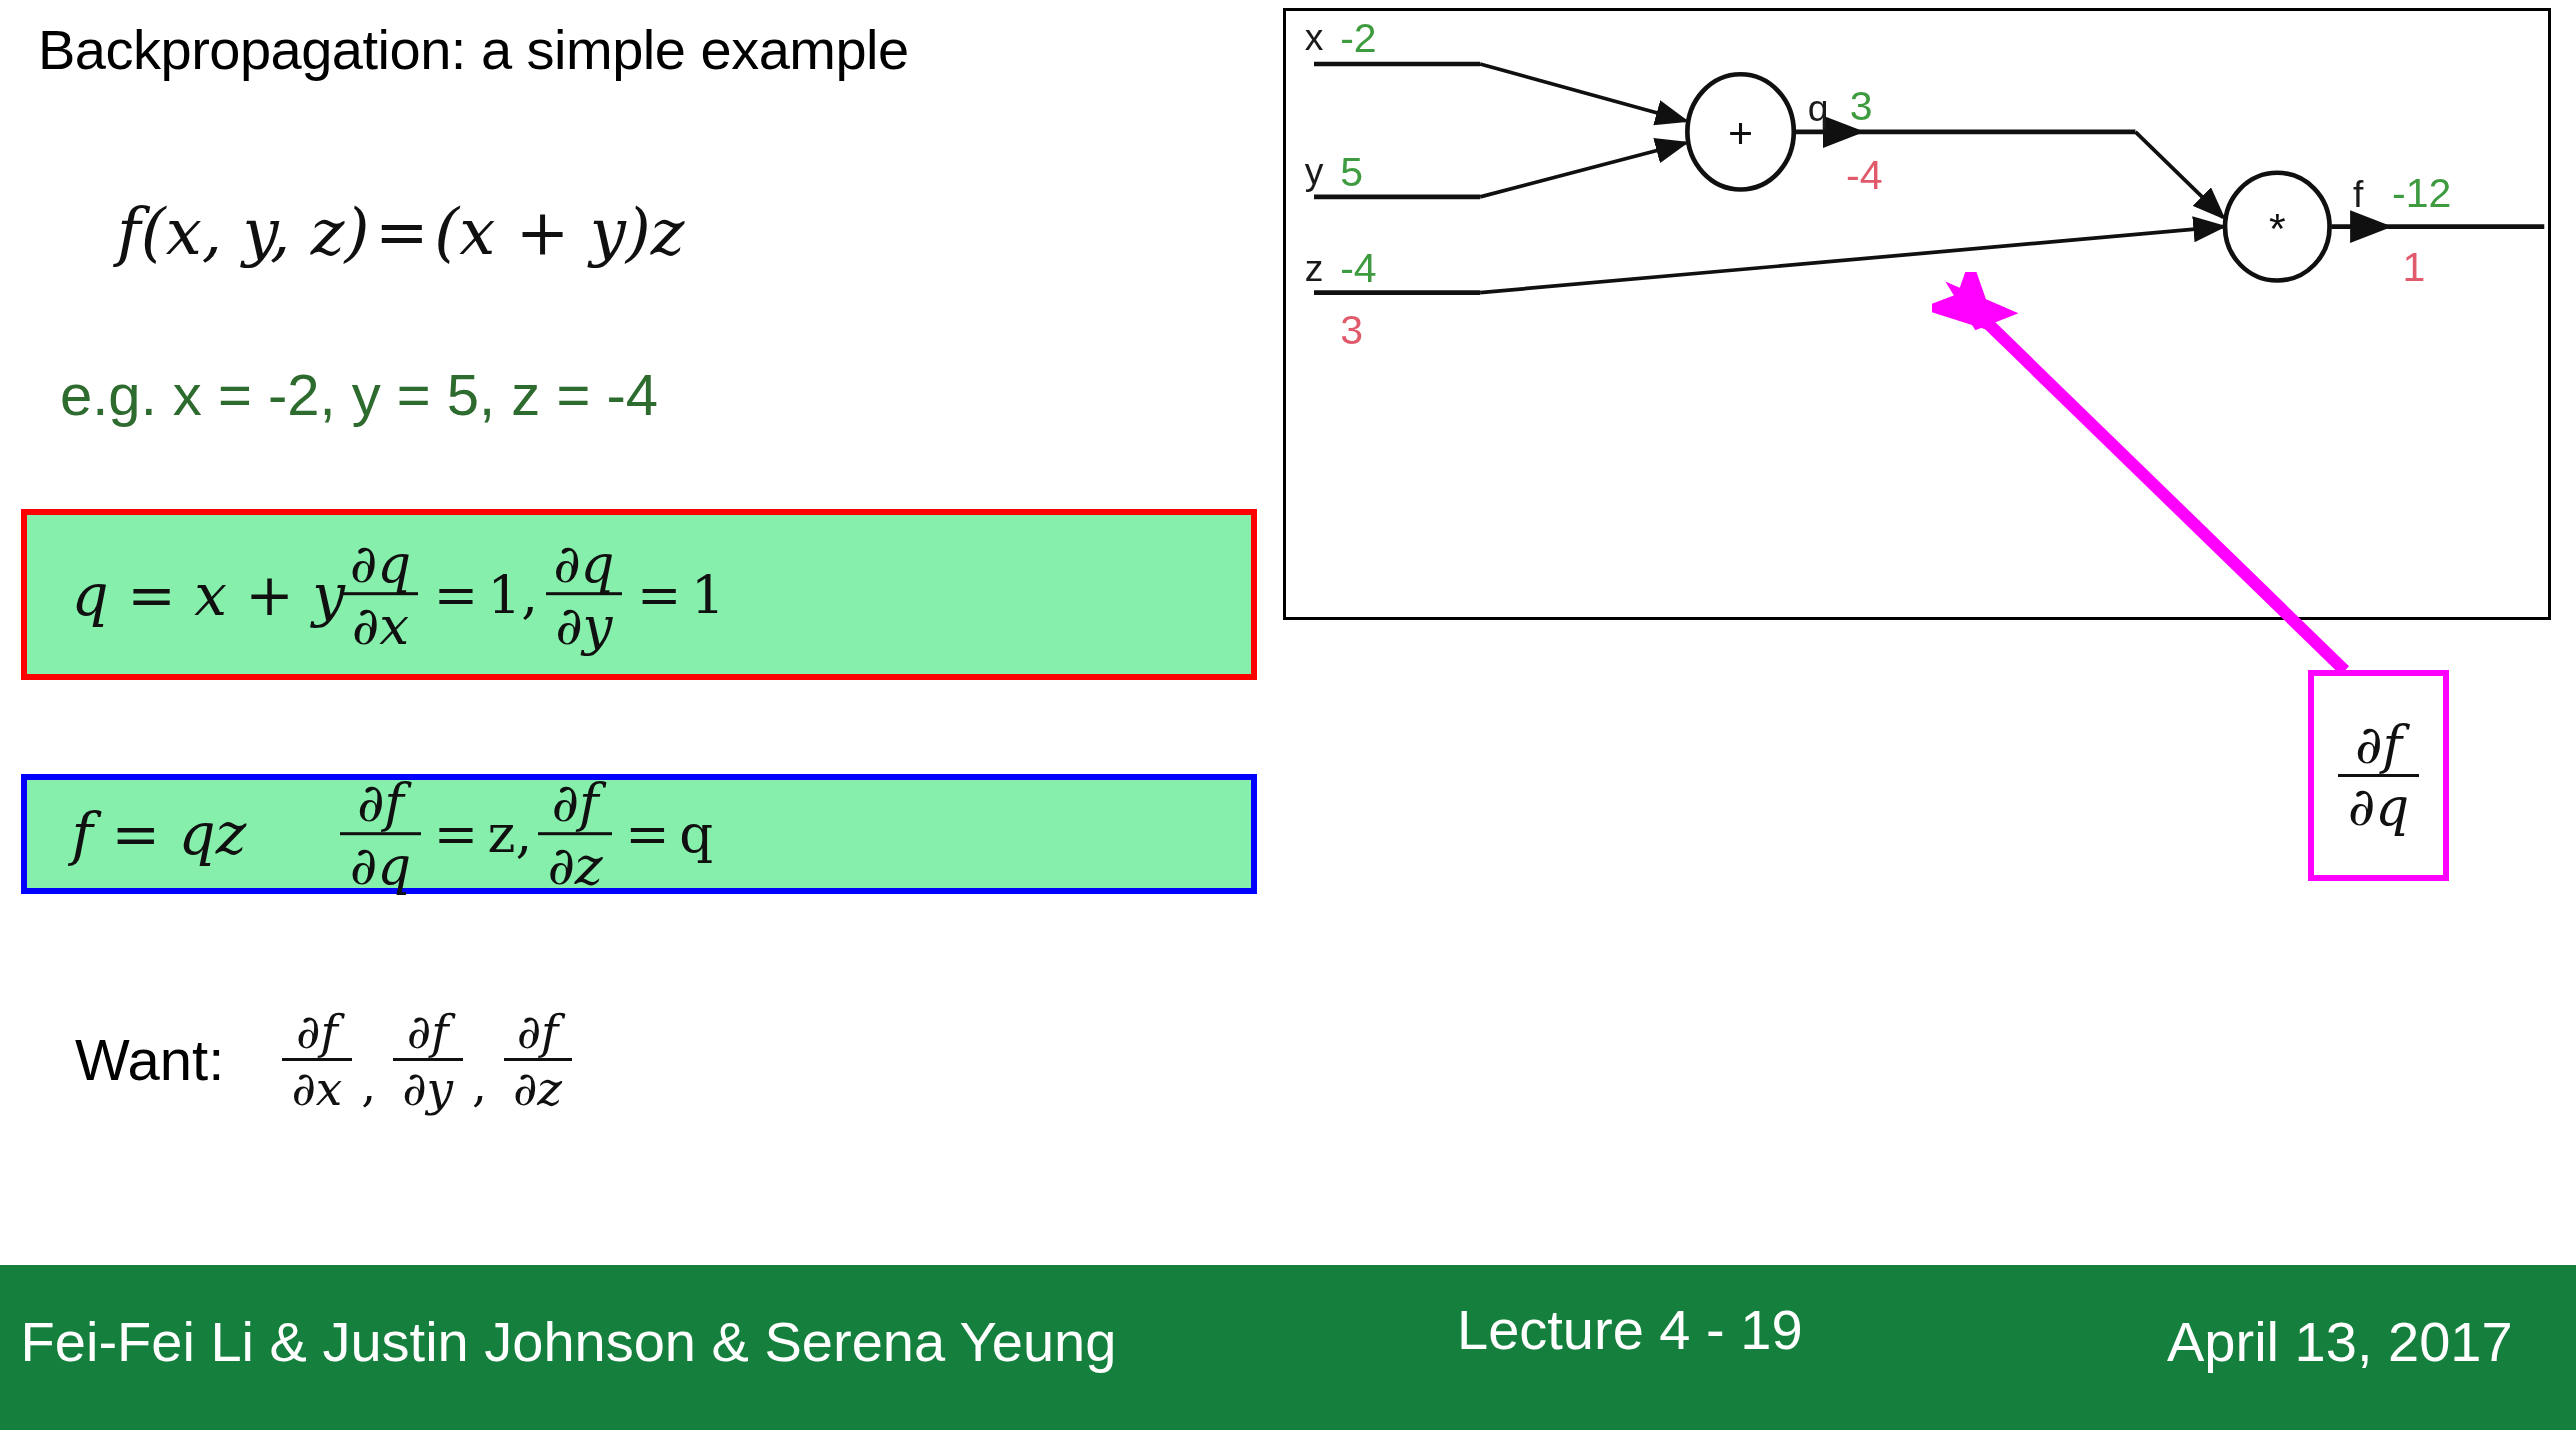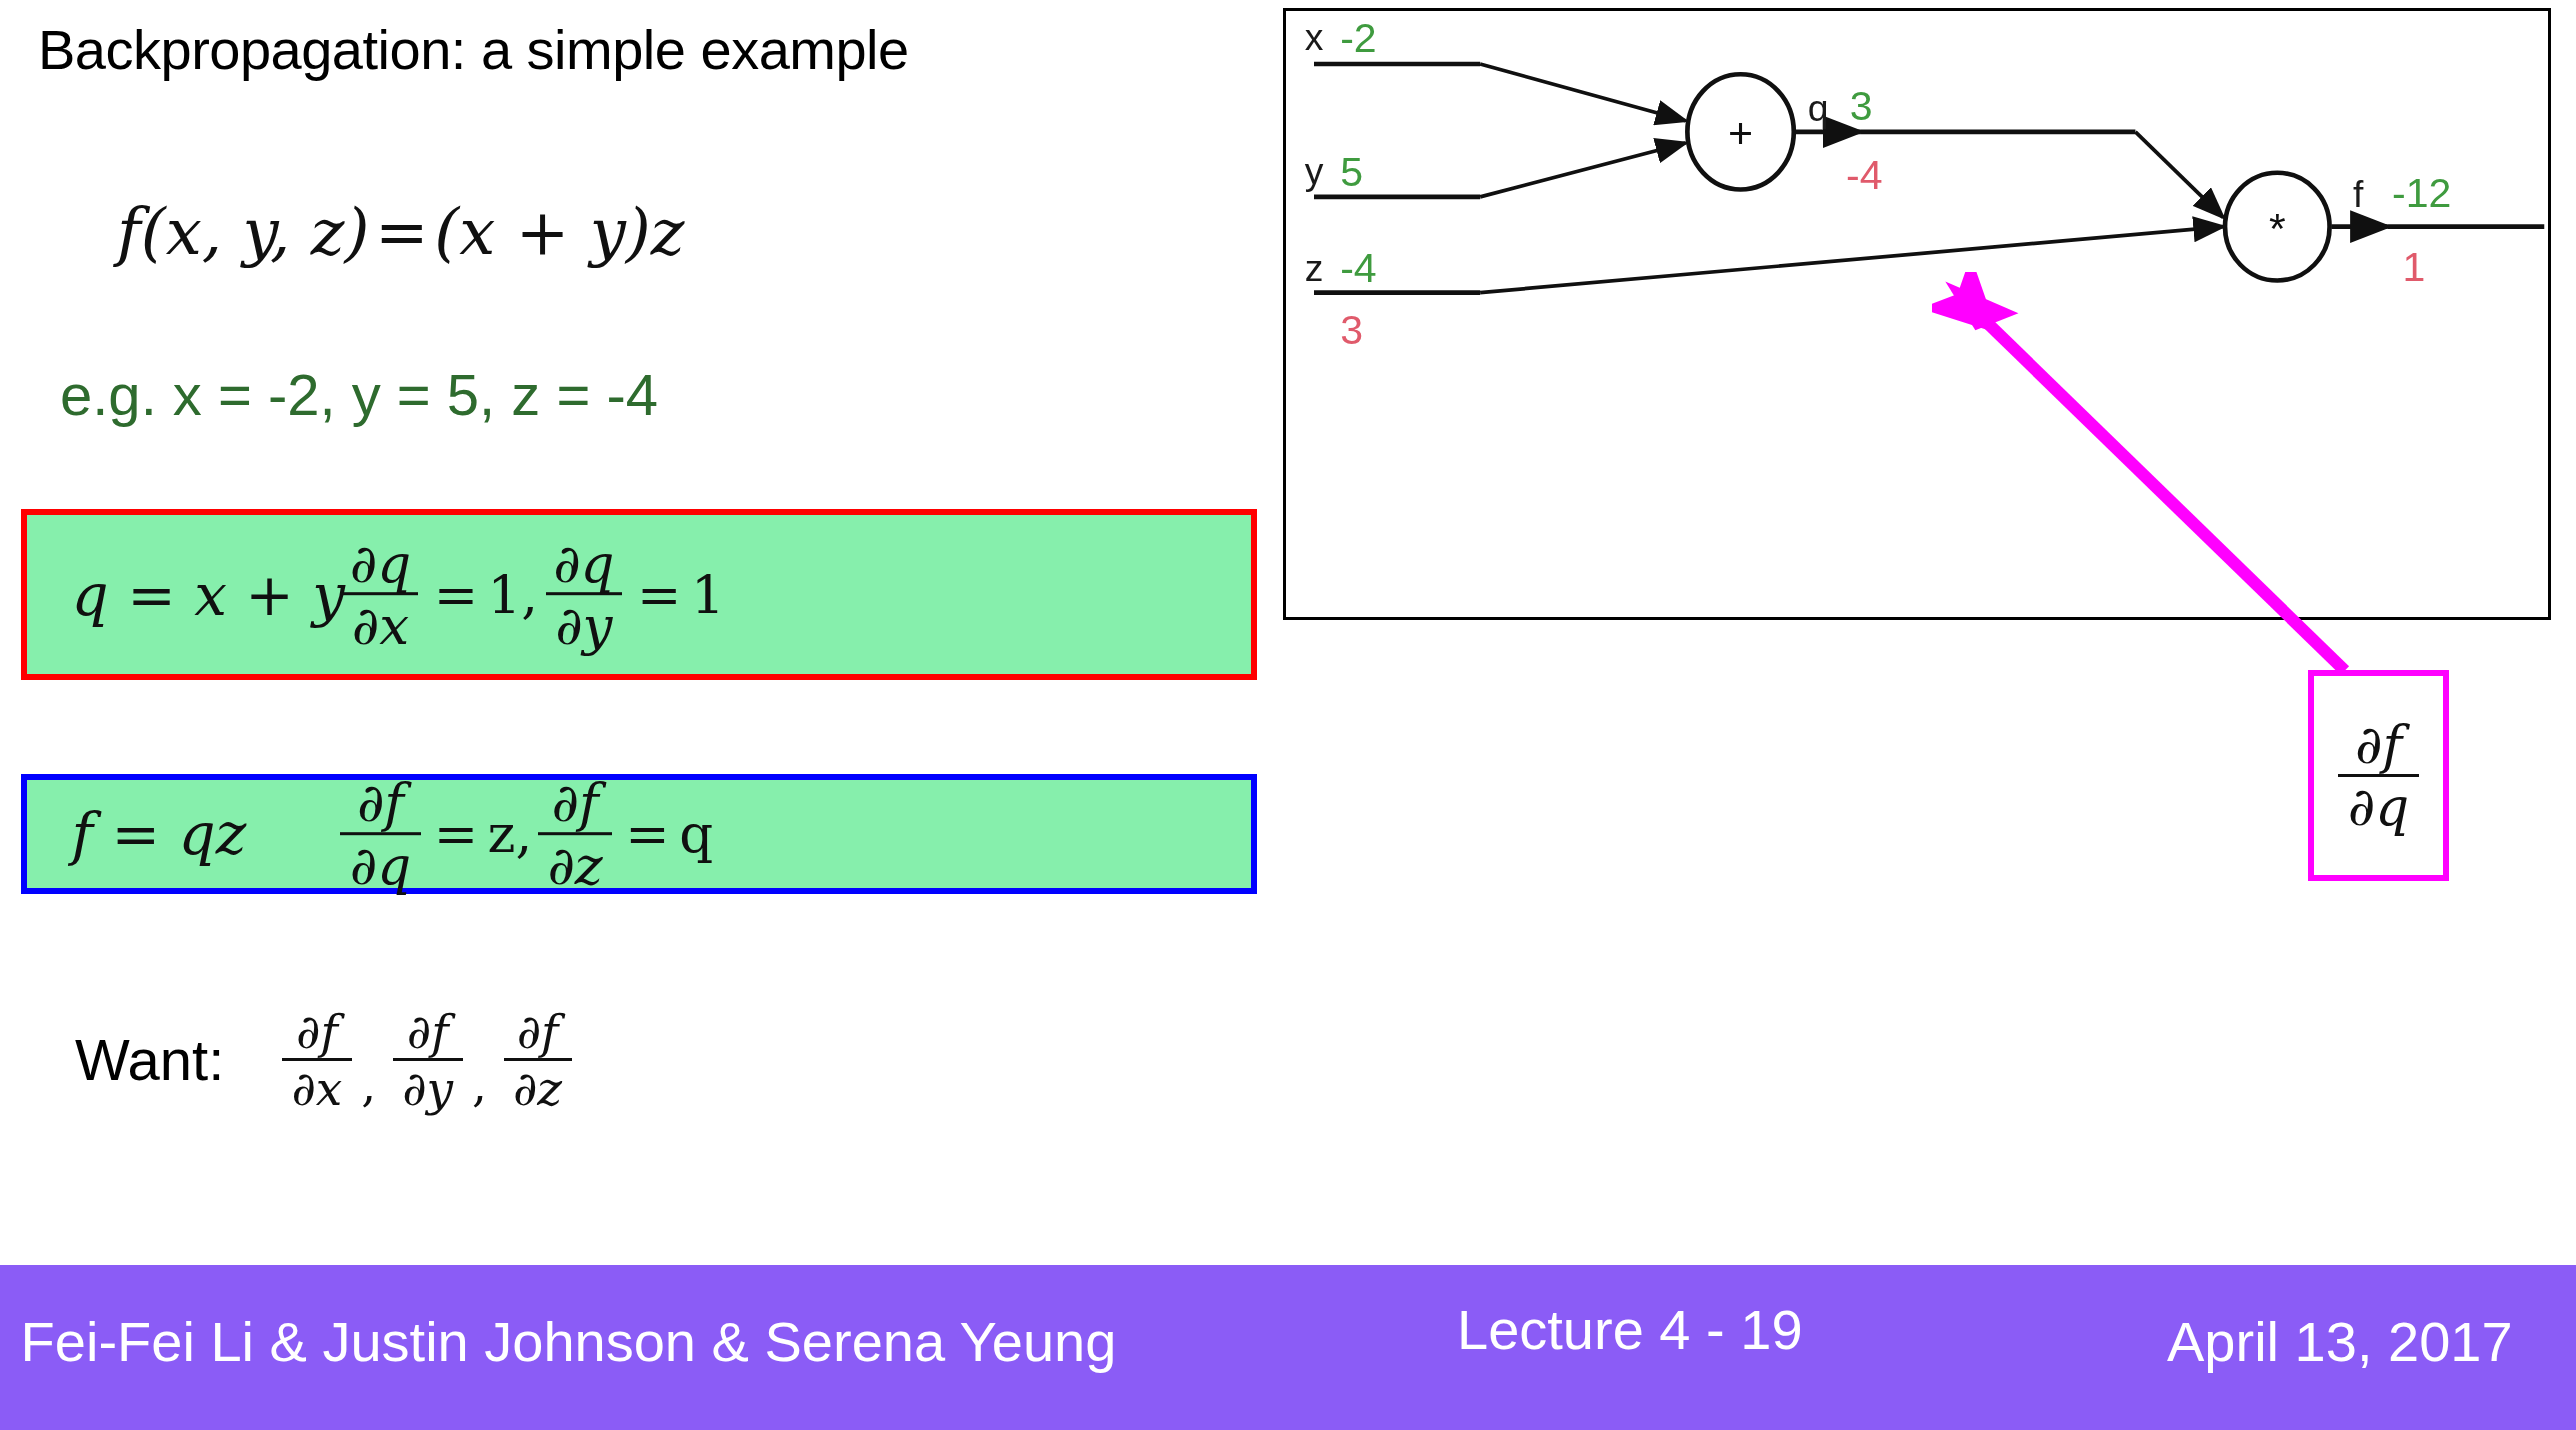--- a/index.html
+++ b/index.html
@@ -205,21 +205,21 @@
     pointer-events: none;
   }
 
   
   #footer-bar {
     position: absolute;
     left: 0;
     top: 1265px;
     width: 2576px;
     height: 166px;
-    background: #8b5cf6;
+    background: #15803d;
   }
   #footer-authors {
     position: absolute;
     left: 20.6px;
     top: 44px;
     font-size: 56px;
     color: #ffffff;
     white-space: nowrap;
   }
   #footer-lecture {

